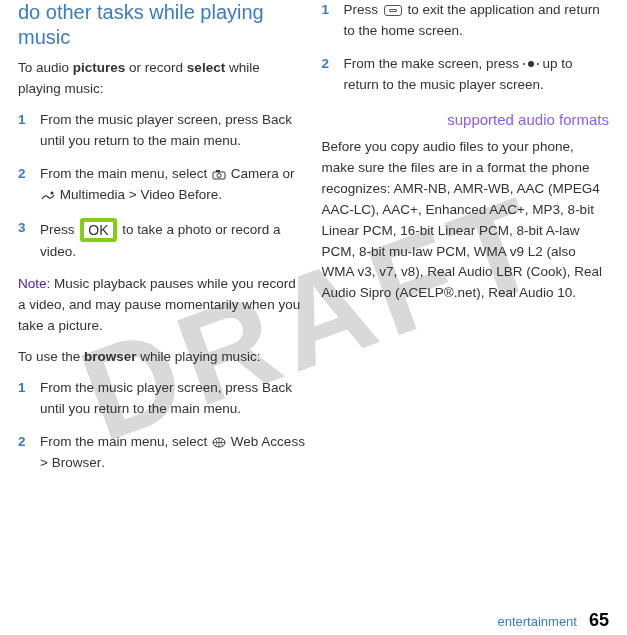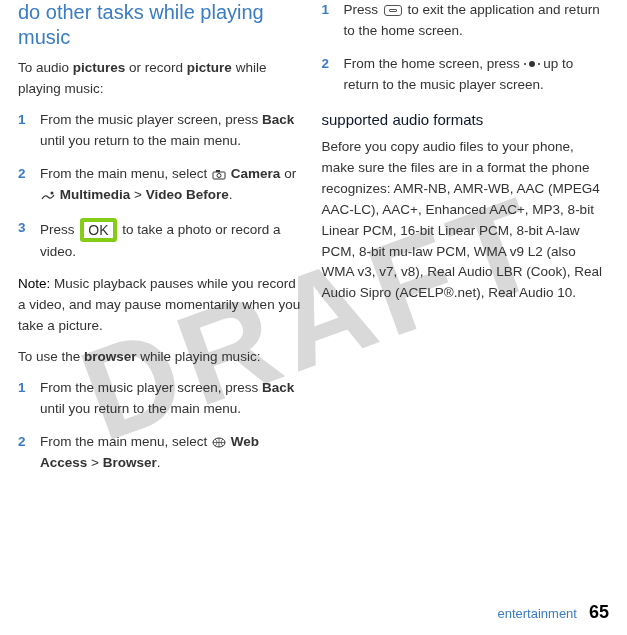--- a/index.html
+++ b/index.html
@@ -38,40 +38,41 @@
       color: #333;
     }
     .heading-blue {
       color: #3a7cc4;
       font-size: 20px;
       font-weight: 300;
       line-height: 1.25;
       margin-bottom: 8px;
     }
     .subheading-blue {
-      color: #0f172a;
+      color: #8b5cf6;
       font-size: 15px;
       font-weight: 400;
       margin-top: 10px;
       margin-bottom: 6px;
+      text-align: right;
     }
     .para { margin-bottom: 10px; }
     .bold { font-weight: bold; }
     .step { display: flex; margin-bottom: 12px; }
     .step-num {
       color: #3a7cc4;
       font-weight: bold;
       width: 22px;
       flex-shrink: 0;
     }
     .step-body { flex: 1; }
-    .note-label { color: #000000; font-weight: 400; }
+    .note-label { color: #4c1d95; font-weight: 400; }
     .label-bold {
       font-family: "Arial Narrow", Arial, sans-serif;
-      font-weight: bold;
+      font-weight: normal;
       font-stretch: condensed;
     }
     .icon {
       display: inline-block;
       vertical-align: middle;
       margin: 0 1px;
     }
     .icon svg { display: block; }
     .key-box {
       display: inline-block;
@@ -115,39 +116,39 @@
       position: absolute;
       width: 2px; height: 2px;
       background: #333;
       border-radius: 50%;
       top: 2px;
     }
     .nav-dot::before { left: -5px; }
     .nav-dot::after { right: -5px; }
     .footer {
       position: absolute;
-      bottom: 12px;
+      bottom: 4px;
       right: 18px;
       font-size: 13px;
     }
     .footer-label { color: #3a7cc4; margin-right: 12px; }
     .footer-page { font-weight: bold; font-size: 18px; }
   </style>
 </head>
 <body>
 
 <div class="watermark">DRAFT</div>
 
 <div class="page">
 
   <div class="col">
     <div class="heading-blue">do other tasks while playing music</div>
 
     <p class="para">
-      <span>To audio </span><span class="bold">pictures</span><span> or record </span><span class="bold">picture</span><span> while playing music:</span>
+      <span>To audio </span><span class="bold">pictures</span><span> or record </span><span class="bold">select</span><span> while playing music:</span>
     </p>
 
     <div class="step">
       <div class="step-num">1</div>
       <div class="step-body">
         <span>From the music player screen, press </span><span class="label-bold">Back</span><span> until you return to the main menu.</span>
       </div>
     </div>
 
     <div class="step">
@@ -202,21 +203,21 @@
     <div class="step">
       <div class="step-num">1</div>
       <div class="step-body">
         <span>Press </span><span class="key-home"></span><span> to exit the application and return to the home screen.</span>
       </div>
     </div>
 
     <div class="step">
       <div class="step-num">2</div>
       <div class="step-body">
-        <span>From the home screen, press </span><span class="nav-dot"></span><span> up to return to the music player screen.</span>
+        <span>From the make screen, press </span><span class="nav-dot"></span><span> up to return to the music player screen.</span>
       </div>
     </div>
 
 
 
     <div class="subheading-blue">supported audio formats</div>
 
     <p class="para">Before you copy audio files to your phone, make sure the files are in a format the phone recognizes: AMR-NB, AMR-WB, AAC (MPEG4 AAC-LC), AAC+, Enhanced AAC+, MP3, 8-bit Linear PCM, 16-bit Linear PCM, 8-bit A-law PCM, 8-bit mu-law PCM, WMA v9 L2 (also WMA v3, v7, v8), Real Audio LBR (Cook), Real Audio Sipro (ACELP®.net), Real Audio 10.</p>
   </div>
 

